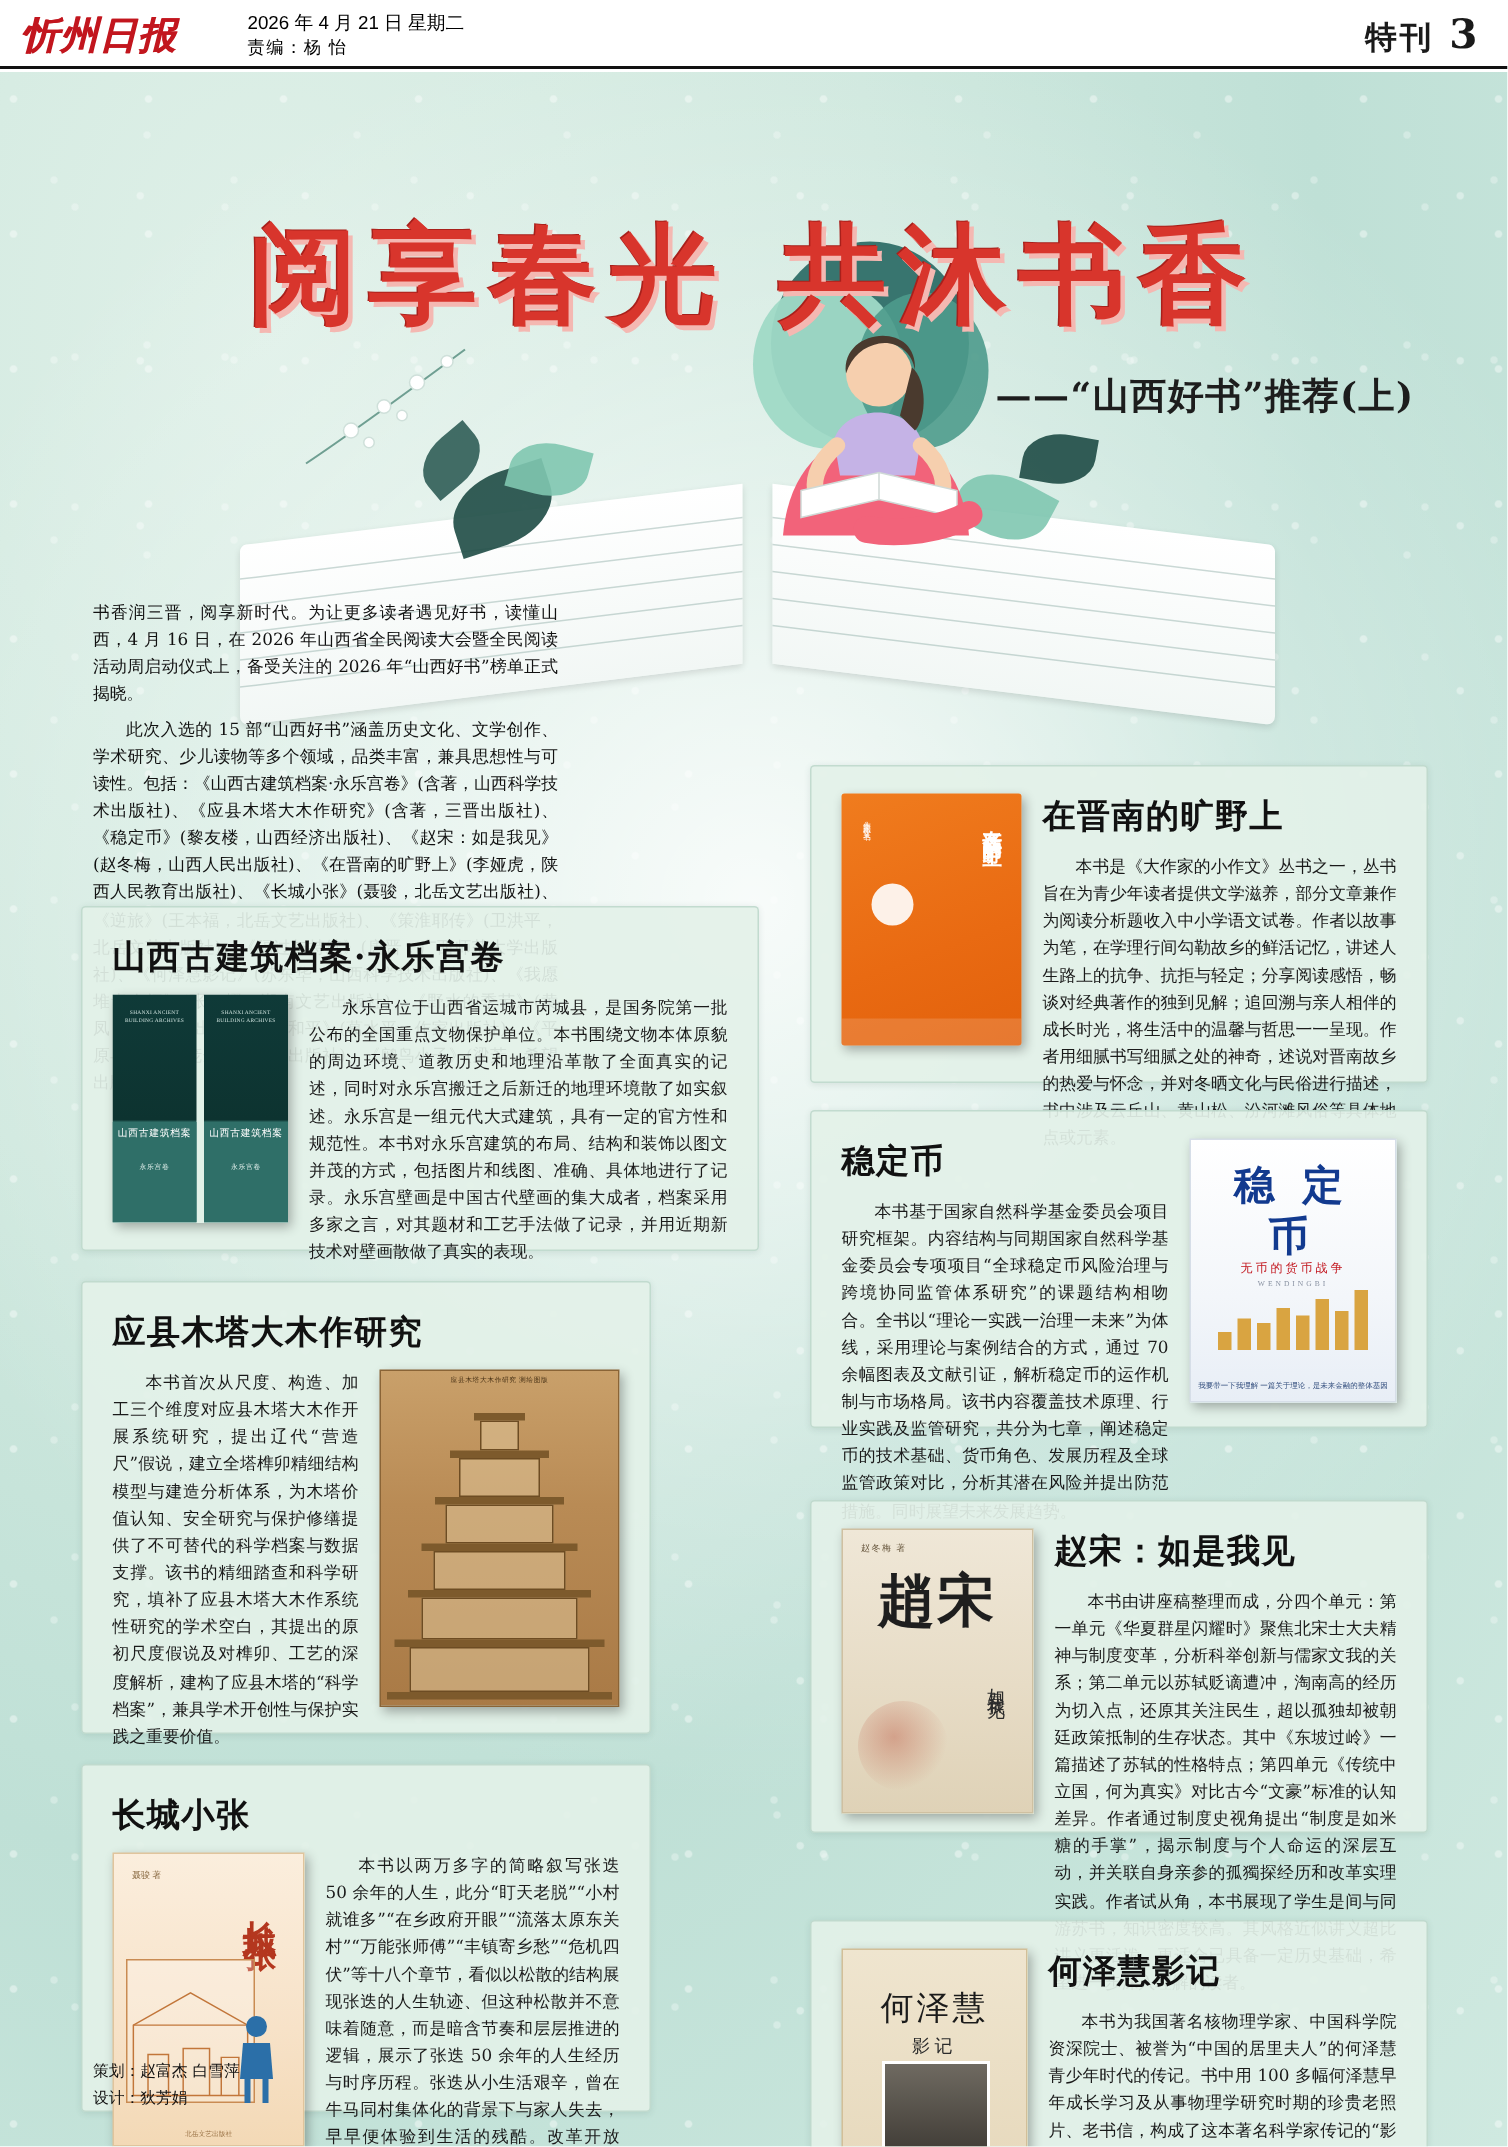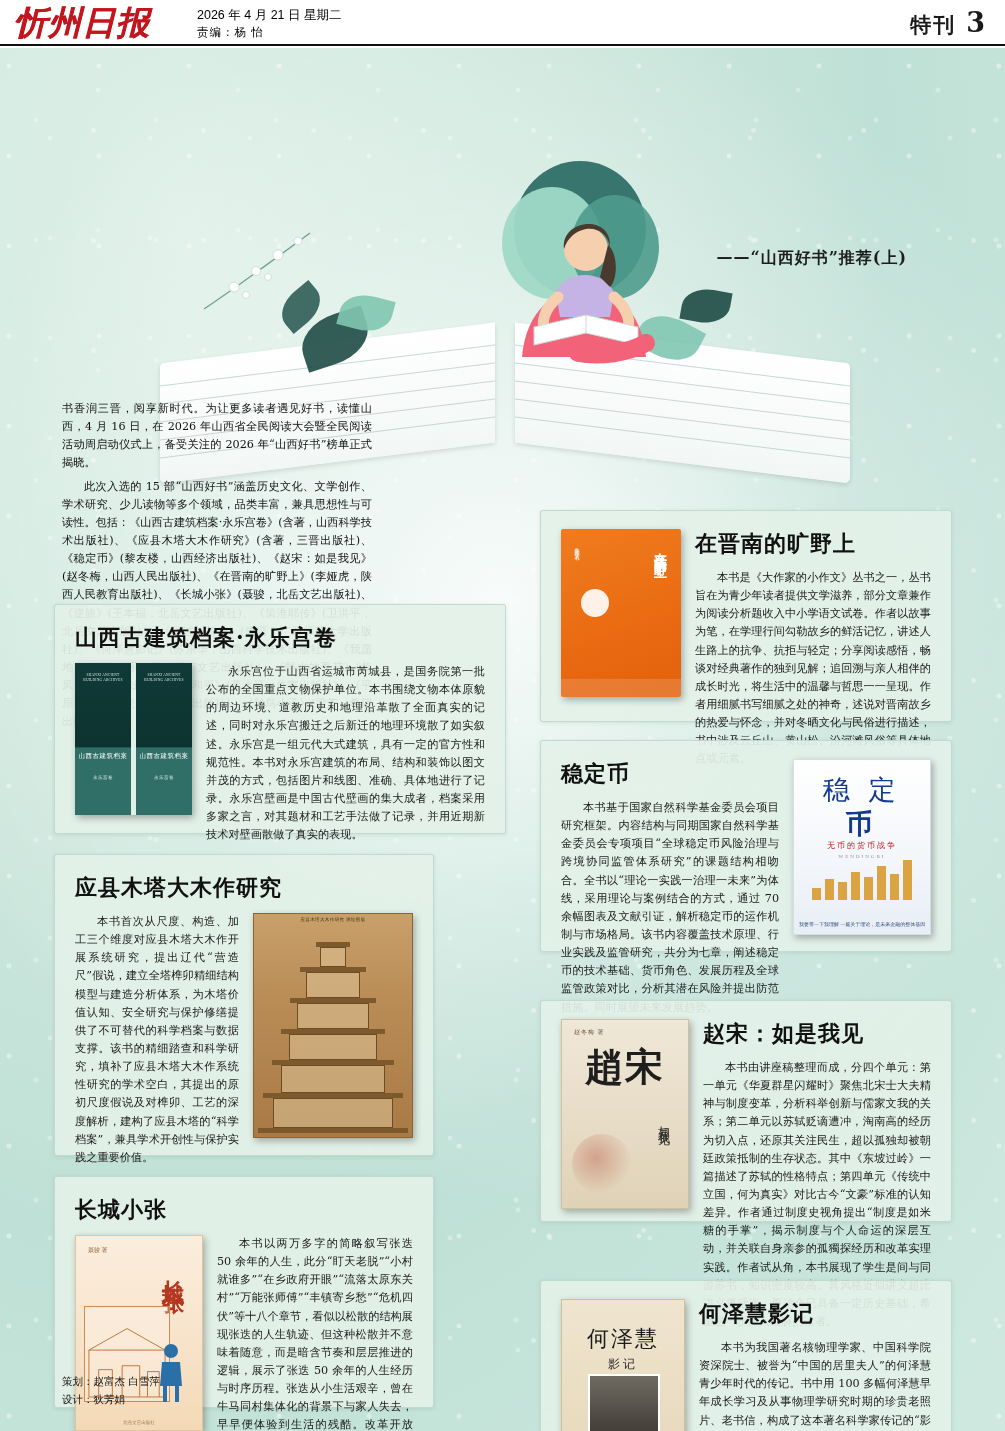--- a/index.html
+++ b/index.html
@@ -17,21 +17,21 @@
   .masthead {
     height:46px;
     display:flex;
     align-items:center;
     padding:0 14px;
     position:relative;
   }
   .mast-logo {
     font-family:"DejaVu Serif", serif;
     font-weight:bold;
-    font-size:33px;
+    font-size:25px;
     color:#c2161e;
     letter-spacing:1px;
     white-space:nowrap;
     font-style:italic;
     text-shadow:0.5px 0 0 #c2161e;
   }
   .mast-center {
     margin-left:47px;
     line-height:1.45;
     font-family:"Liberation Sans", sans-serif;
@@ -104,23 +104,23 @@
     color:#d8352c;
     text-shadow:
       3px 3px 0 #f4b8b2,
       -1px -1px 0 #a8201b;
     z-index:6;
   }
   .hero-sub {
     position:absolute;
     top:200px; left:0; width:1005px;
     text-align:right;
-    padding-right:98px;
-    font-family:"DejaVu Serif", serif;
-    font-size:16px;
+    padding-right:62px;
+    font-family:"DejaVu Serif", serif;
+    font-size:24px;
     font-weight:bold;
     color:#1d1d1d;
     letter-spacing:1px;
     z-index:6;
   }
 
   
   .book-art { position:absolute; top:150px; left:160px; width:690px; height:265px; z-index:3; }
   .page-l, .page-r {
     position:absolute; bottom:0; width:335px; height:120px;
@@ -266,21 +266,21 @@
   .jn-cover .strip{ position:absolute; left:0; right:0; bottom:0; height:18px; background:rgba(255,255,255,.15);}
 
   
   .wd-cover {
     width:138px; height:176px;
     background:linear-gradient(180deg,#ffffff 0%, #f3f6fa 60%, #e8eef6 100%);
     position:relative; border:1px solid #d6dee8;
   }
   .wd-cover .t1 {
     position:absolute; top:12px; left:0; right:0; text-align:center;
-    font-size:27px; font-weight:normal; color:#123a8f; letter-spacing:6px;
+    font-size:27px; font-weight:bold; color:#123a8f; letter-spacing:6px;
   }
   .wd-cover .t2 {
     position:absolute; top:46px; left:0; right:0; text-align:center;
     font-size:27px; font-weight:bold; color:#123a8f; letter-spacing:6px;
   }
   .wd-cover .t3 {
     position:absolute; top:80px; left:0; right:0; text-align:center;
     font-size:8px; color:#c2161e; letter-spacing:2px;
   }
   .wd-cover .t4 {
@@ -443,20 +443,21 @@
           <circle cx="34" cy="64" r="5"></circle>
             <circle cx="56" cy="48" r="4.5"></circle>
           <circle cx="78" cy="32" r="5"></circle>
             <circle cx="98" cy="18" r="4"></circle>
           <circle cx="46" cy="72" r="3.5"></circle>
             <circle cx="68" cy="54" r="3.5"></circle>
         </g>
       </svg>
     </div>
 
+    <div class="hero-title">阅享春光  共沐书香</div>
     <div class="hero-sub">——“山西好书”推荐(上)</div>
   </div>
 
   <div class="lead">
     <p>书香润三晋，阅享新时代。为让更多读者遇见好书，读懂山西，4 月 16 日，在 2026 年山西省全民阅读大会暨全民阅读活动周启动仪式上，备受关注的 2026 年“山西好书”榜单正式揭晓。</p>
     <p class="ind">此次入选的 15 部“山西好书”涵盖历史文化、文学创作、学术研究、少儿读物等多个领域，品类丰富，兼具思想性与可读性。包括：《山西古建筑档案·永乐宫卷》(含著，山西科学技术出版社)、《应县木塔大木作研究》(含著，三晋出版社)、《稳定币》(黎友楼，山西经济出版社)、《赵宋：如是我见》(赵冬梅，山西人民出版社)、《在晋南的旷野上》(李娅虎，陕西人民教育出版社)、《长城小张》(聂骏，北岳文艺出版社)、《逆旅》(王本福，北岳文艺出版社)、《策淮耶传》(卫洪平，北岳文艺出版社)、《隔过与持续》(唐晋，广西师范大学出版社)、《何泽慧影记》(苏东华，山西科学技术出版社)、《我愿堆青人间》(张二耀，湖南文艺出版社)、《野水的季节》(黄凤，北岳文艺出版社)、《和平》(葛水平，作家出版社)、《平原与少年》(庞余亮，希望出版社)、《鹧鸟小子》(梁芳，希望出版社)。</p>
   </div>
 
   <div class="card" id="card-yongle">
     <h2>山西古建筑档案·永乐宫卷</h2>

